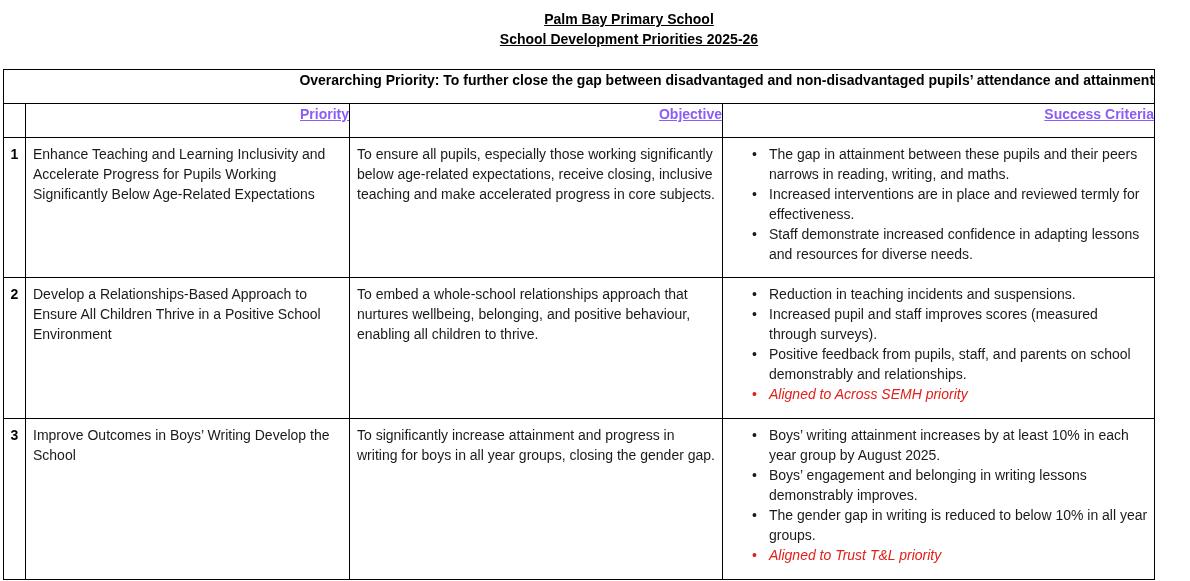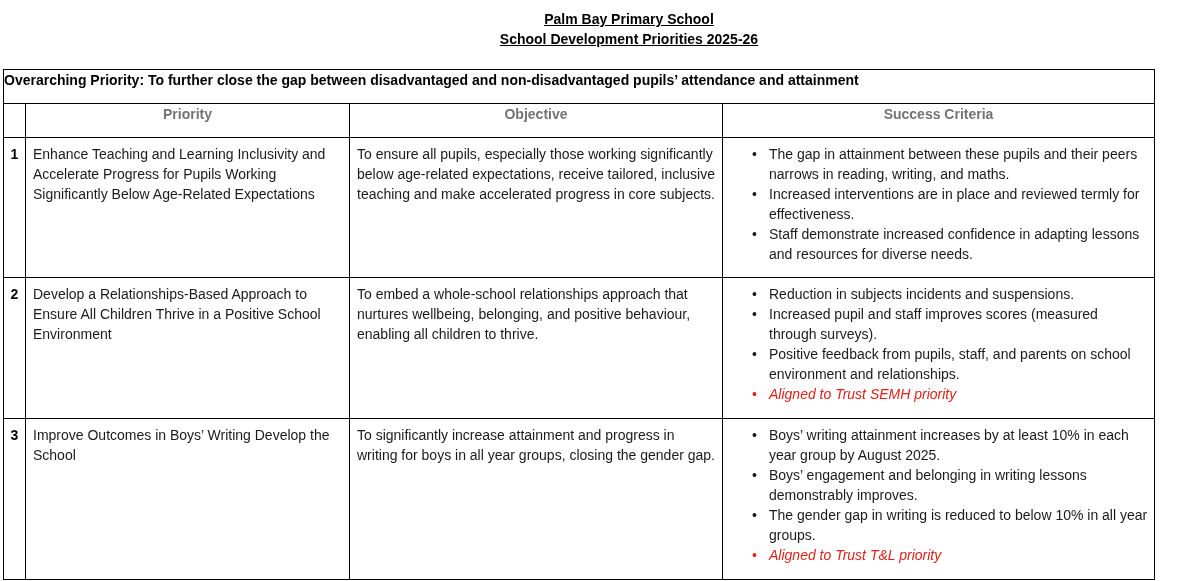--- a/index.html
+++ b/index.html
@@ -44,31 +44,32 @@
     vertical-align: top;
     padding: 0;
   }
   col.c-num { width: 22px; }
   col.c-pri { width: 324px; }
   col.c-obj { width: 373px; }
   col.c-sc  { width: 432px; }
 
   .overarching-row td {
     height: 33px;
-    text-align: left;
+    text-align: right;
     vertical-align: middle;
     font-weight: bold;
     color: #000;
   }
   .header-row th {
     height: 33px;
-    text-align: center;
+    text-align: right;
     vertical-align: middle;
     font-weight: bold;
-    color: #737373;
+    color: #8b5cf6;
+    text-decoration: underline;
   }
   .num-cell {
     font-weight: bold;
     text-align: center;
     padding-top: 6px !important;
     color: #000;
   }
   .text-cell {
     padding: 6px 7px 0 7px !important;
   }
@@ -119,40 +120,40 @@
   <tr class="header-row">
     <th></th>
     <th>Priority</th>
     <th>Objective</th>
     <th>Success Criteria</th>
   </tr>
 
   <tr class="row-1">
     <td class="num-cell">1</td>
     <td class="text-cell">Enhance Teaching and Learning Inclusivity and Accelerate Progress for Pupils Working Significantly Below Age-Related Expectations</td>
-    <td class="text-cell">To ensure all pupils, especially those working significantly below age-related expectations, receive tailored, inclusive teaching and make accelerated progress in core subjects.</td>
+    <td class="text-cell">To ensure all pupils, especially those working significantly below age-related expectations, receive closing, inclusive teaching and make accelerated progress in core subjects.</td>
     <td>
       <ul class="criteria">
         <li><span class="bullet">•</span><span>The gap in attainment between these pupils and their peers narrows in reading, writing, and maths.</span></li>
         <li><span class="bullet">•</span><span>Increased interventions are in place and reviewed termly for effectiveness.</span></li>
         <li><span class="bullet">•</span><span>Staff demonstrate increased confidence in adapting lessons and resources for diverse needs.</span></li>
       </ul>
     </td>
   </tr>
 
   <tr class="row-2">
     <td class="num-cell">2</td>
     <td class="text-cell">Develop a Relationships-Based Approach to Ensure All Children Thrive in a Positive School Environment</td>
     <td class="text-cell">To embed a whole-school relationships approach that nurtures wellbeing, belonging, and positive behaviour, enabling all children to thrive.</td>
     <td>
       <ul class="criteria">
-        <li><span class="bullet">•</span><span>Reduction in subjects incidents and suspensions.</span></li>
+        <li><span class="bullet">•</span><span>Reduction in teaching incidents and suspensions.</span></li>
         <li><span class="bullet">•</span><span>Increased pupil and staff improves scores (measured through surveys).</span></li>
-        <li><span class="bullet">•</span><span>Positive feedback from pupils, staff, and parents on school environment and relationships.</span></li>
-        <li class="aligned"><span class="bullet">•</span><span>Aligned to Trust SEMH priority</span></li>
+        <li><span class="bullet">•</span><span>Positive feedback from pupils, staff, and parents on school demonstrably and relationships.</span></li>
+        <li class="aligned"><span class="bullet">•</span><span>Aligned to Across SEMH priority</span></li>
       </ul>
     </td>
   </tr>
 
   <tr class="row-3">
     <td class="num-cell">3</td>
     <td class="text-cell">Improve Outcomes in Boys’ Writing Develop the School</td>
     <td class="text-cell">To significantly increase attainment and progress in writing for boys in all year groups, closing the gender gap.</td>
     <td>
       <ul class="criteria">

